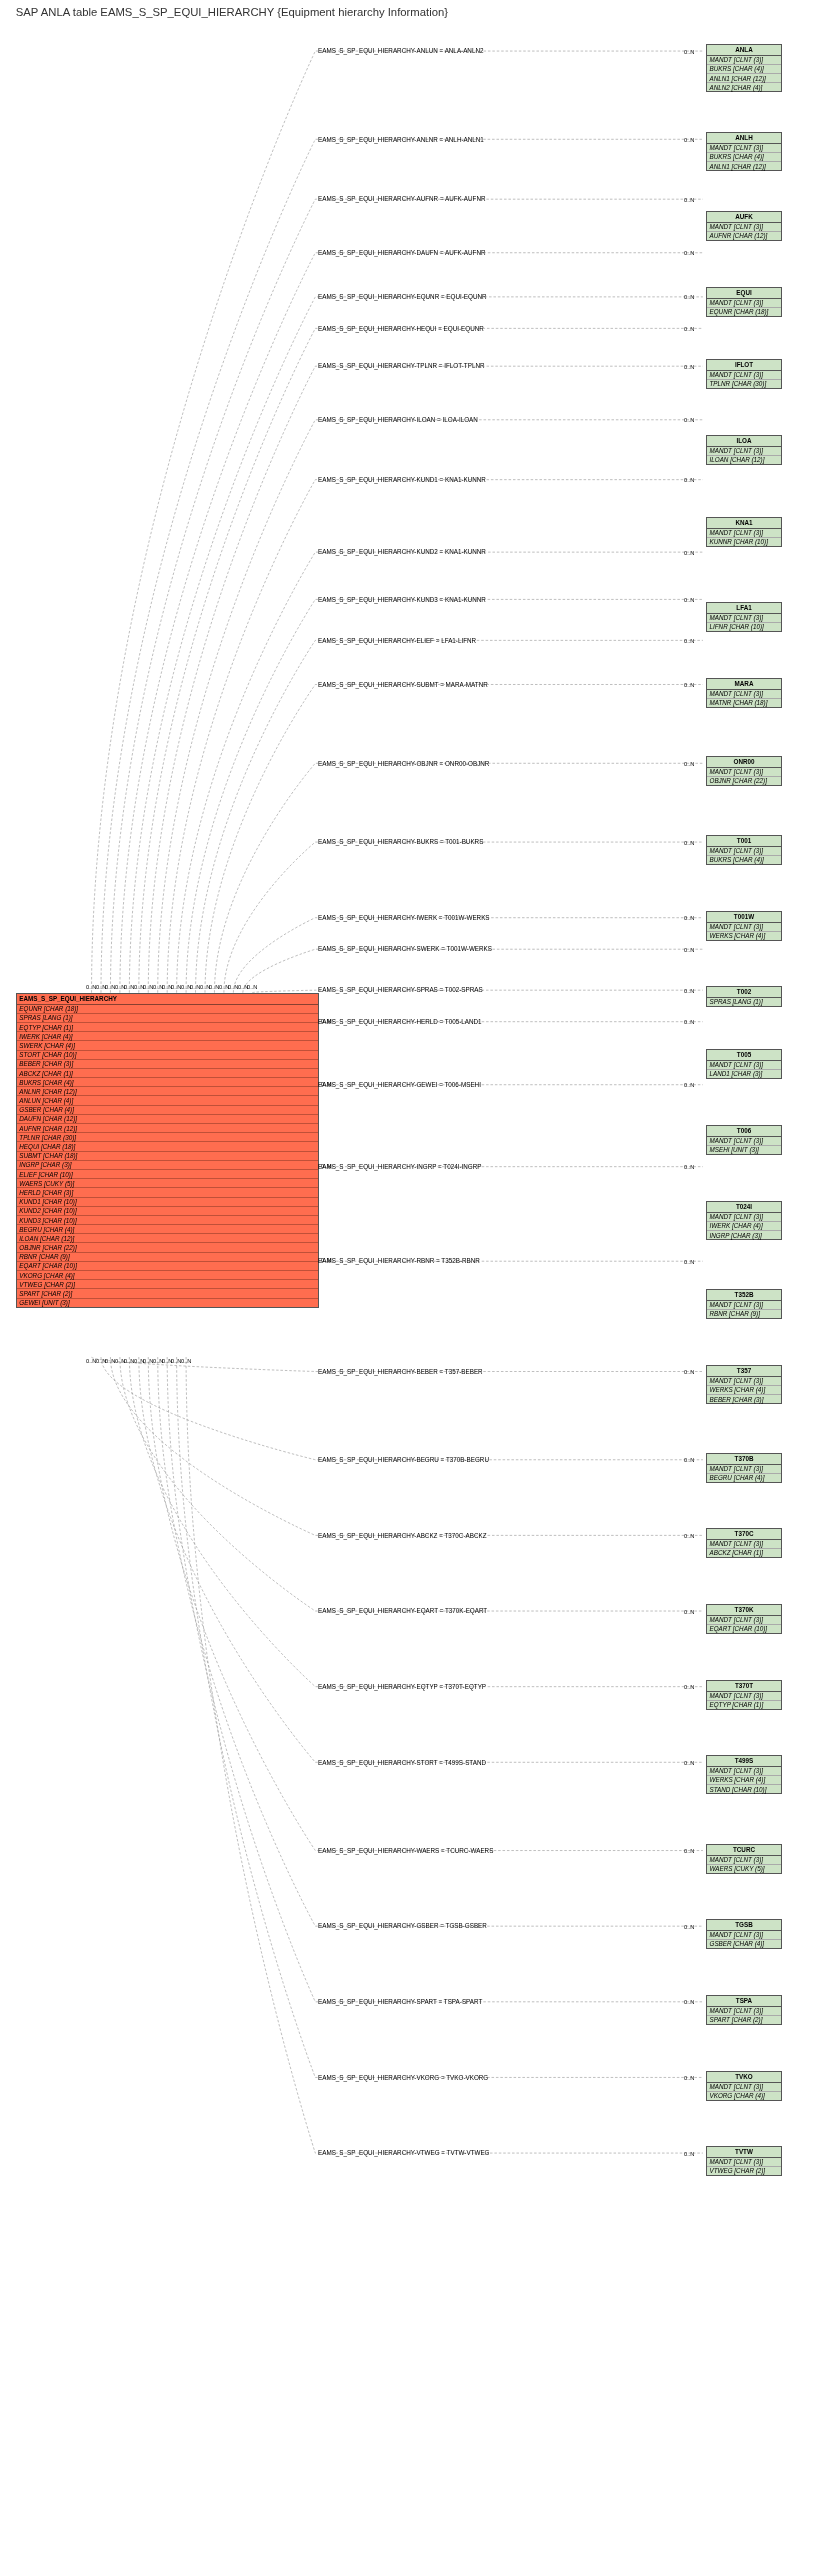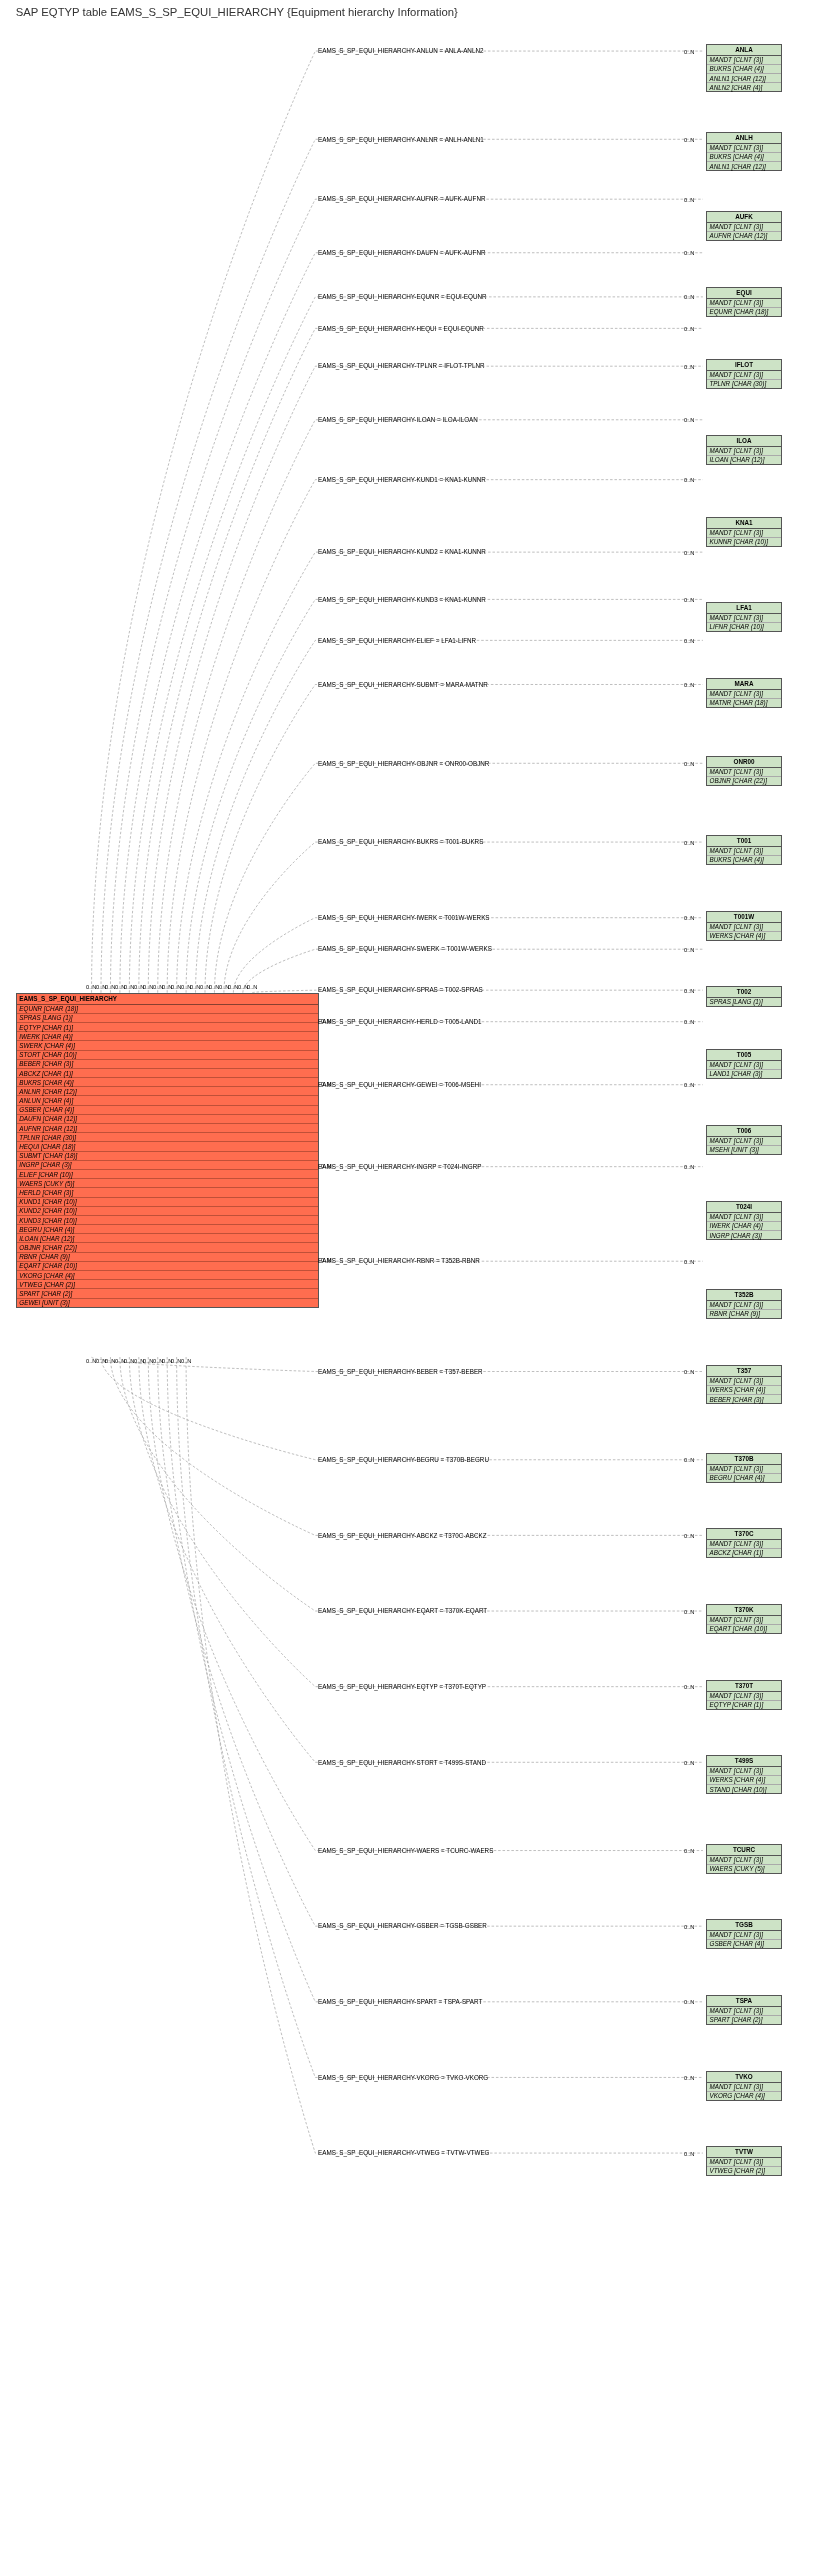--- a/index.html
+++ b/index.html
@@ -80,21 +80,21 @@
     fill: none;
     stroke: #999;
     stroke-width: 1;
     stroke-dasharray: 4 3;
   }
 </style>
 </head>
 <body>
 
 <div class="canvas" id="canvas">
-  <div class="title">SAP EQTYP table EAMS_S_SP_EQUI_HIERARCHY {Equipment hierarchy Information}</div>
+  <div class="title">SAP ANLA table EAMS_S_SP_EQUI_HIERARCHY {Equipment hierarchy Information}</div>
   <svg class="lines" id="svglines" viewBox="0 0 1291 4087" width="814" height="2576">
       <path d="M 145 1575 C 145 828, 500 81, 500 81 L 1115 81"></path>
       <path d="M 160 1575 C 160 898, 500 221, 500 221 L 1115 221"></path>
       <path d="M 175 1575 C 175 945.5, 500 316, 500 316 L 1115 316"></path>
       <path d="M 190 1575 C 190 988, 500 401, 500 401 L 1115 401"></path>
       <path d="M 205 1575 C 205 1023, 500 471, 500 471 L 1115 471"></path>
       <path d="M 220 1575 C 220 1048, 500 521, 500 521 L 1115 521"></path>
       <path d="M 235 1575 C 235 1078, 500 581, 500 581 L 1115 581"></path>
       <path d="M 250 1575 C 250 1120.5, 500 666, 500 666 L 1115 666"></path>
       <path d="M 265 1575 C 265 1168, 500 761, 500 761 L 1115 761"></path>

